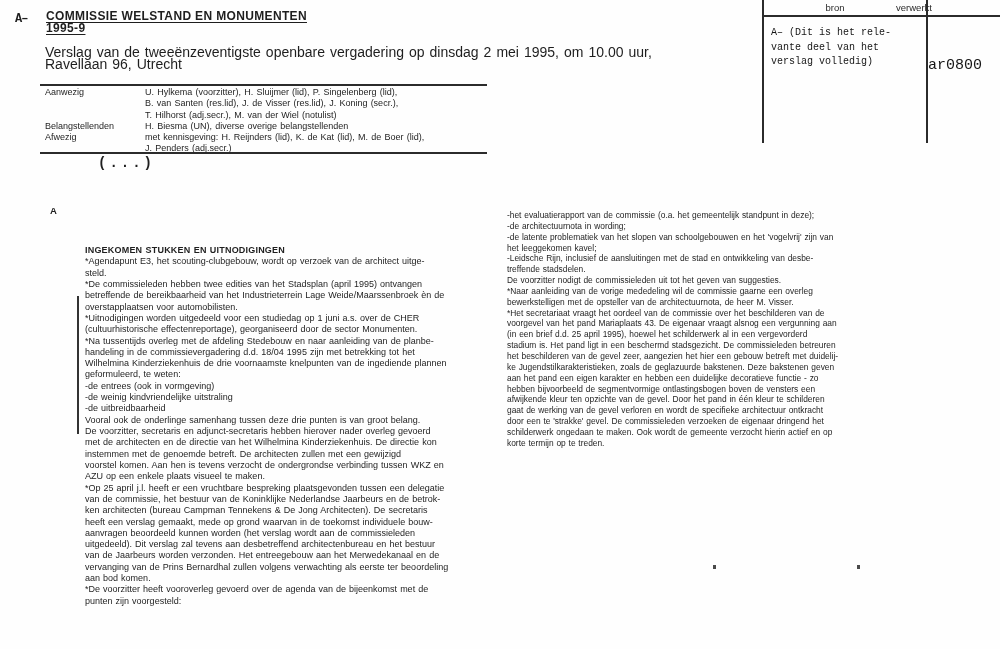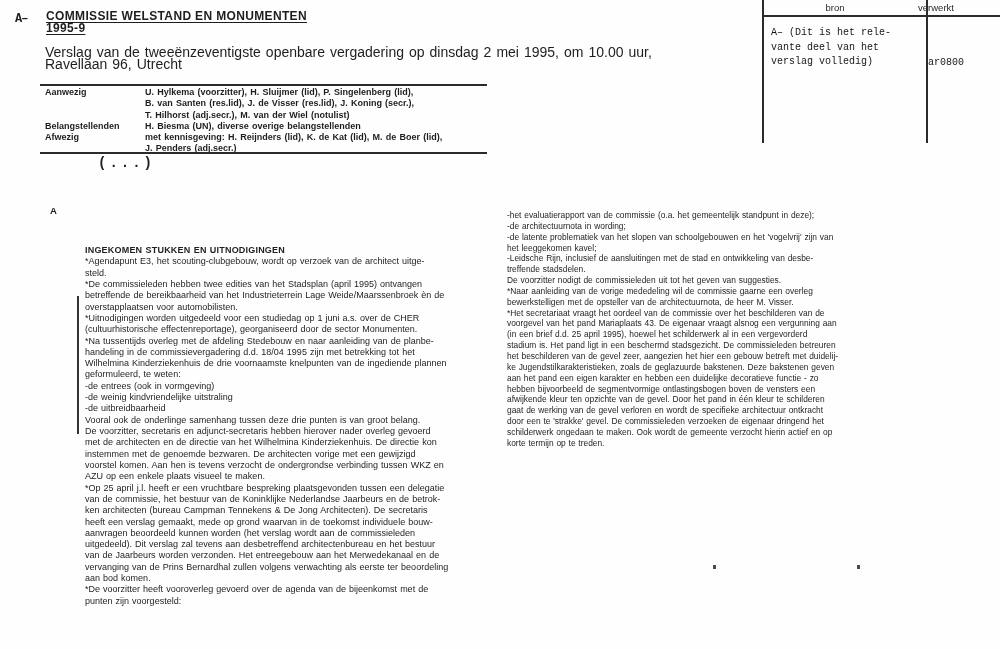--- a/index.html
+++ b/index.html
@@ -17,34 +17,34 @@
   
   .margin-mark{left:15px;top:12px;font-size:12px;font-weight:bold;letter-spacing:-1px;}
   .doc-title{left:46px;top:11px;font-size:12px;font-weight:bold;line-height:11.5px;letter-spacing:.35px;}
   .doc-title .u{text-decoration:underline;text-underline-offset:2px;}
   .intro{left:45px;top:47px;font-size:14px;line-height:11.5px;word-spacing:.08em;}
 
   
   .att-rule-top{left:40px;top:84px;width:447px;}
   .att-rule-bottom{left:40px;top:152px;width:447px;}
   .attendance{left:45px;top:87px;width:442px;font-size:9px;line-height:11.3px;word-spacing:.08em;}
-  .att-row{display:flex;font-weight:bold;}
+  .att-row{display:flex;}
   .att-label{width:100px;flex:0 0 100px;}
   .att-value{flex:1;}
   .ellipsis-mark{left:98px;top:155px;font-size:14px;font-weight:bold;letter-spacing:3px;}
 
   
   .stamp-v1{left:762px;top:0;height:143px;}
   .stamp-v2{left:926px;top:0;height:143px;}
   .stamp-h{left:762px;top:15px;width:238px;}
   .stamp-head{top:2px;font-size:9.5px;text-align:center;color:#2a2a2a;}
   .stamp-head.c1{left:764px;width:142px;}
-  .stamp-head.c2{left:907px;width:58px;}
+  .stamp-head.c2{left:885px;width:58px;}
   .stamp-note{left:771px;top:26px;font-size:10px;line-height:14.5px;color:#161616;}
-  .stamp-code{left:928px;top:57px;font-size:10px;color:#161616;}
+  .stamp-code{left:928px;top:57px;font-size:15px;color:#161616;}
 
   
   .section-letter{left:50px;top:205px;font-size:9.5px;font-weight:bold;}
   .col-left{left:85px;top:205px;width:412px;font-size:9px;line-height:11.32px;word-spacing:.06em;}
   .col-left .heading{font-weight:bold;letter-spacing:.2px;margin-top:40px;}
   .col-right{left:507px;top:210px;width:482px;font-size:8.4px;line-height:10.85px;word-spacing:.06em;}
 
   
   .pen-line{left:77px;top:296px;height:138px;width:1.5px;background:#333;}
   .speck{width:3px;height:4px;background:#4a4a4a;}
@@ -120,21 +120,21 @@
       <div class="line">*Na tussentijds overleg met de afdeling Stedebouw en naar aanleiding van de planbe-</div>
       <div class="line">handeling in de commissievergadering d.d. 18/04 1995 zijn met betrekking tot het</div>
       <div class="line">Wilhelmina Kinderziekenhuis de drie voornaamste knelpunten van de ingediende plannen</div>
       <div class="line">geformuleerd, te weten:</div>
       <div class="line">-de entrees (ook in vormgeving)</div>
       <div class="line">-de weinig kindvriendelijke uitstraling</div>
       <div class="line">-de uitbreidbaarheid</div>
       <div class="line">Vooral ook de onderlinge samenhang tussen deze drie punten is van groot belang.</div>
       <div class="line">De voorzitter, secretaris en adjunct-secretaris hebben hierover nader overleg gevoerd</div>
       <div class="line">met de architecten en de directie van het Wilhelmina Kinderziekenhuis. De directie kon</div>
-      <div class="line">instemmen met de genoemde bezwaren. De architecten vorige met een gewijzigd</div>
+      <div class="line">instemmen met de genoemde betreft. De architecten zullen met een gewijzigd</div>
       <div class="line">voorstel komen. Aan hen is tevens verzocht de ondergrondse verbinding tussen WKZ en</div>
       <div class="line">AZU op een enkele plaats visueel te maken.</div>
       <div class="line">*Op 25 april j.l. heeft er een vruchtbare bespreking plaatsgevonden tussen een delegatie</div>
       <div class="line">van de commissie, het bestuur van de Koninklijke Nederlandse Jaarbeurs en de betrok-</div>
       <div class="line">ken architecten (bureau Campman Tennekens &amp; De Jong Architecten). De secretaris</div>
       <div class="line">heeft een verslag gemaakt, mede op grond waarvan in de toekomst individuele bouw-</div>
       <div class="line">aanvragen beoordeeld kunnen worden (het verslag wordt aan de commissieleden</div>
       <div class="line">uitgedeeld). Dit verslag zal tevens aan desbetreffend architectenbureau en het bestuur</div>
       <div class="line">van de Jaarbeurs worden verzonden. Het entreegebouw aan het Merwedekanaal en de</div>
       <div class="line">vervanging van de Prins Bernardhal zullen volgens verwachting als eerste ter beoordeling</div>

